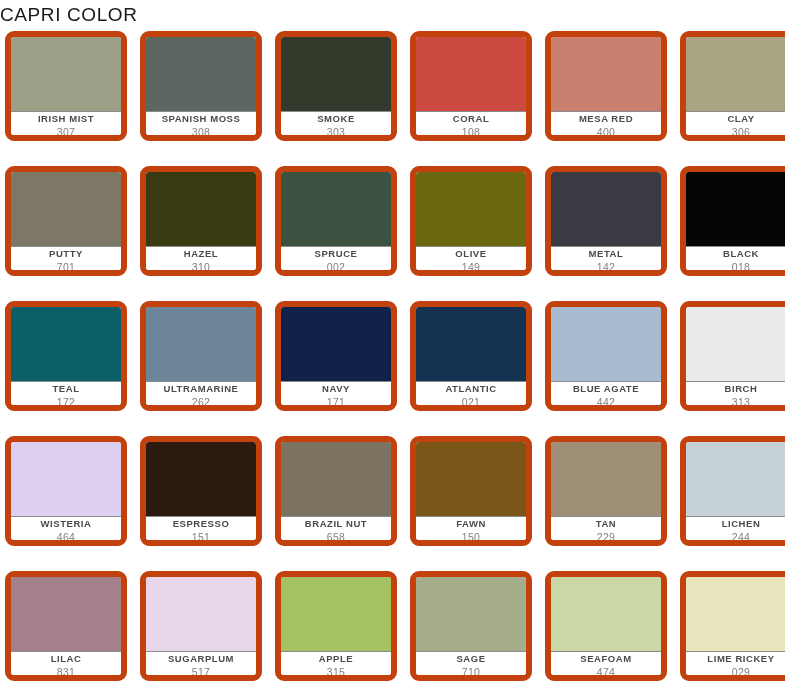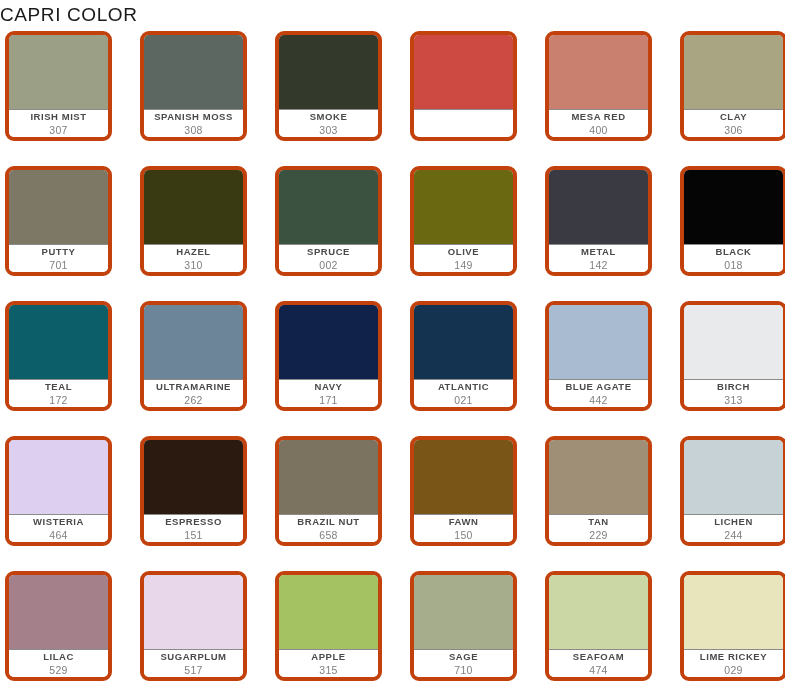--- a/index.html
+++ b/index.html
@@ -40,23 +40,23 @@
     grid-template-columns: repeat(6, 122px);
     grid-auto-rows: 110px;
     column-gap: 13px;
     row-gap: 25px;
     padding-left: 5px;
     padding-top: 2px;
     box-sizing: border-box;
   }
 
   .swatch-card {
-    width: 107px;
+    width: 122px;
     height: 110px;
-    border: 4px solid #c2410c;
+    border: 6px solid #c2410c;
     border-radius: 9px;
     box-sizing: border-box;
     overflow: hidden;
     display: flex;
     flex-direction: column;
     background: #ffffff;
   }
 
   .swatch-color {
     flex: 0 0 75px;
@@ -119,20 +119,24 @@
       </div>
       <div class="swatch-card">
         <div class="swatch-color" style="background: rgb(51, 58, 44);"></div>
         <div class="swatch-label">
           <div class="swatch-name">SMOKE</div>
           <div class="swatch-code">303</div>
         </div>
       </div>
       <div class="swatch-card">
         <div class="swatch-color" style="background: rgb(204, 74, 65);"></div>
+        <div class="swatch-label">
+          <div class="swatch-name">CORAL</div>
+          <div class="swatch-code">108</div>
+        </div>
       </div>
       <div class="swatch-card">
         <div class="swatch-color" style="background: rgb(201, 128, 111);"></div>
         <div class="swatch-label">
           <div class="swatch-name">MESA RED</div>
           <div class="swatch-code">400</div>
         </div>
       </div>
       <div class="swatch-card">
         <div class="swatch-color" style="background: rgb(169, 165, 130);"></div>
@@ -264,21 +268,21 @@
         <div class="swatch-color" style="background: rgb(198, 210, 214);"></div>
         <div class="swatch-label">
           <div class="swatch-name">LICHEN</div>
           <div class="swatch-code">244</div>
         </div>
       </div>
       <div class="swatch-card">
         <div class="swatch-color" style="background: rgb(164, 128, 138);"></div>
         <div class="swatch-label">
           <div class="swatch-name">LILAC</div>
-          <div class="swatch-code">529</div>
+          <div class="swatch-code">831</div>
         </div>
       </div>
       <div class="swatch-card">
         <div class="swatch-color" style="background: rgb(232, 215, 234);"></div>
         <div class="swatch-label">
           <div class="swatch-name">SUGARPLUM</div>
           <div class="swatch-code">517</div>
         </div>
       </div>
       <div class="swatch-card">

